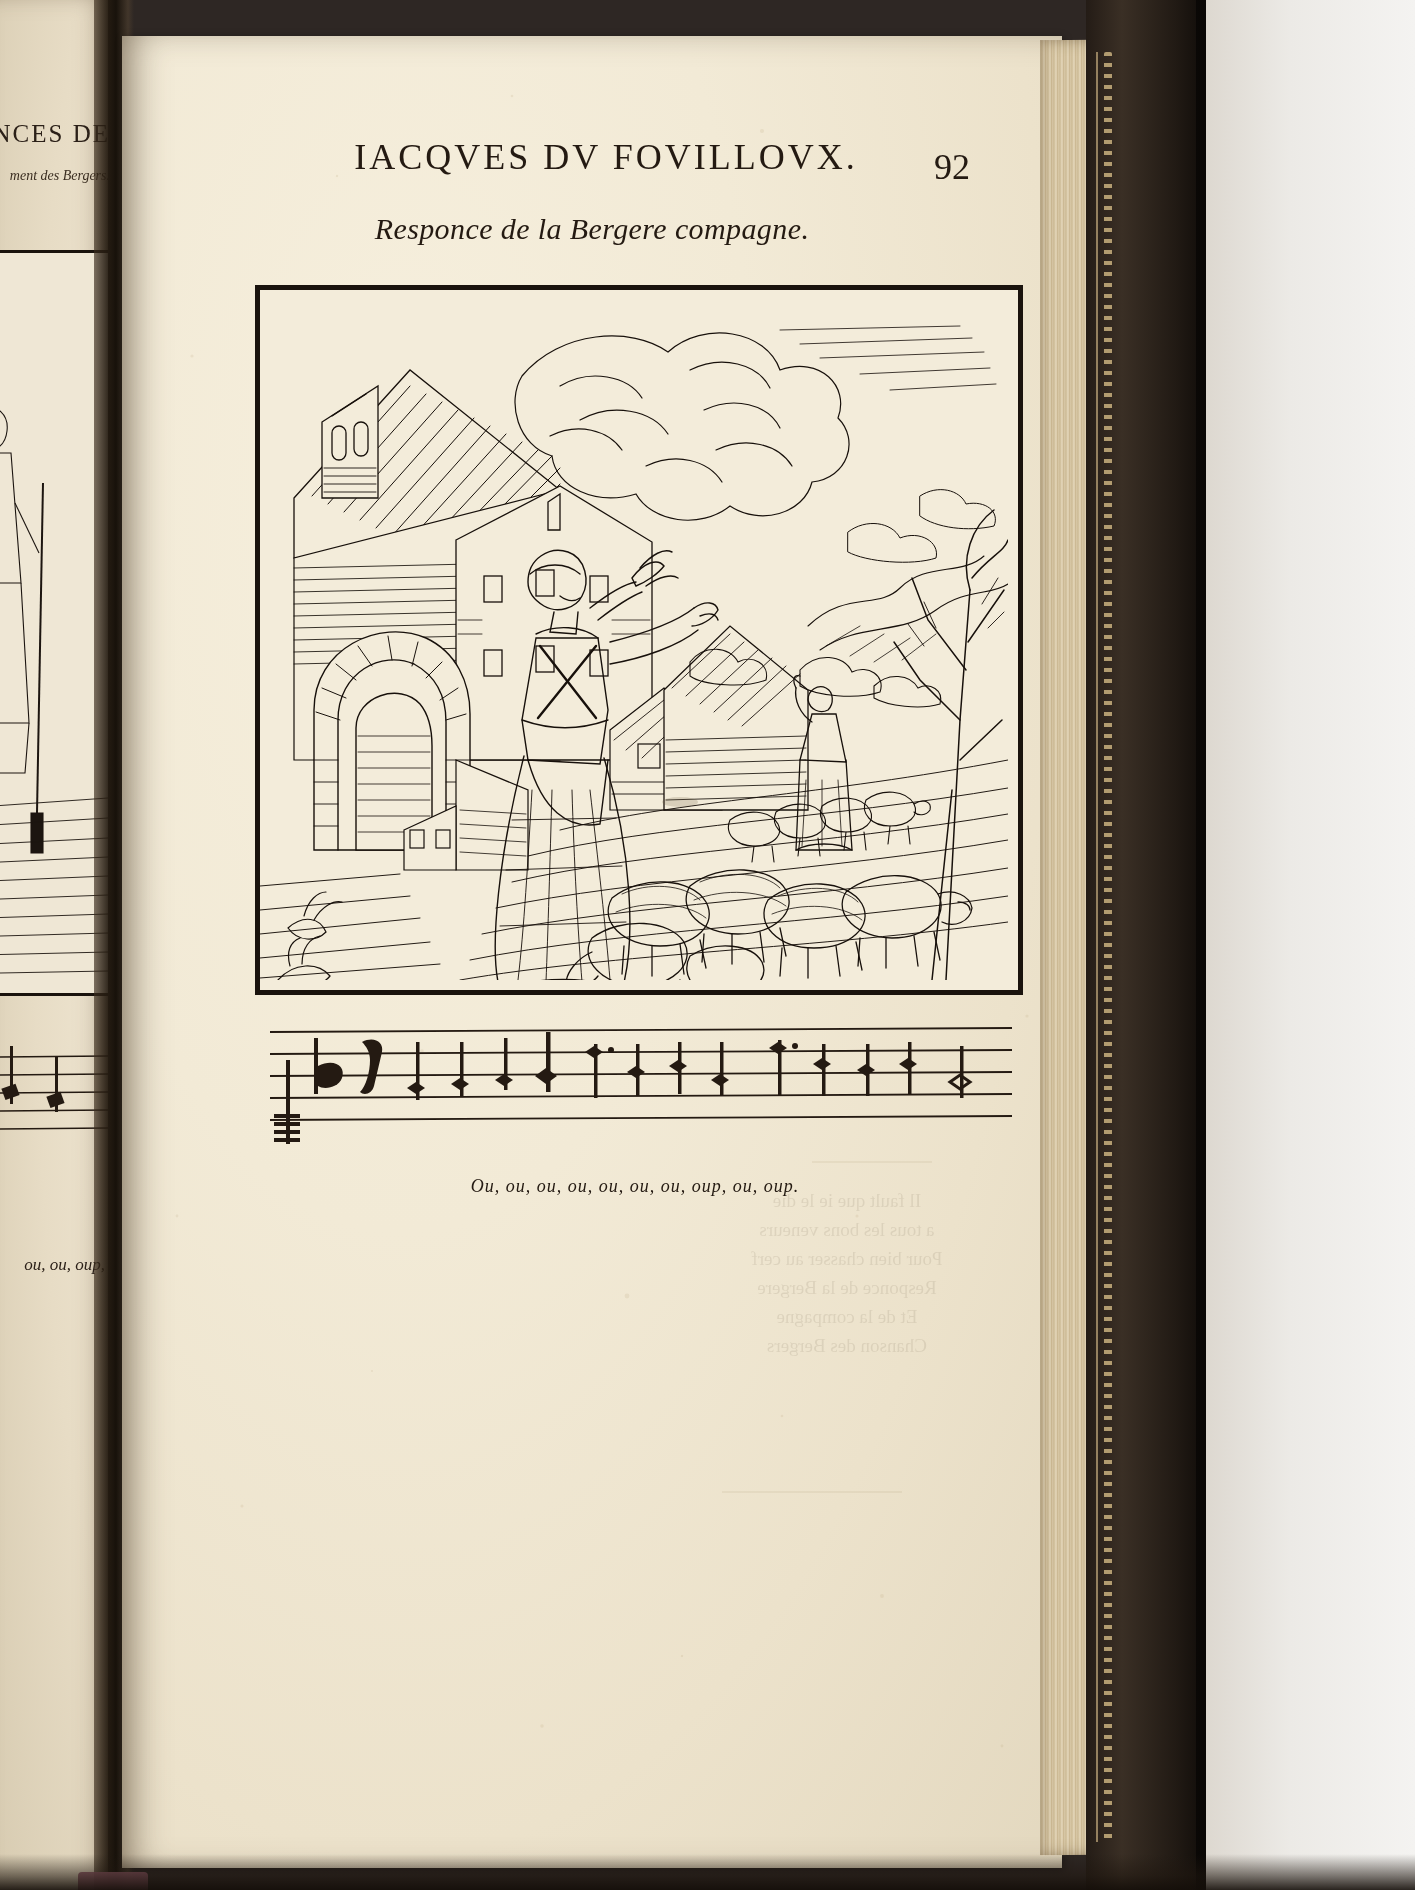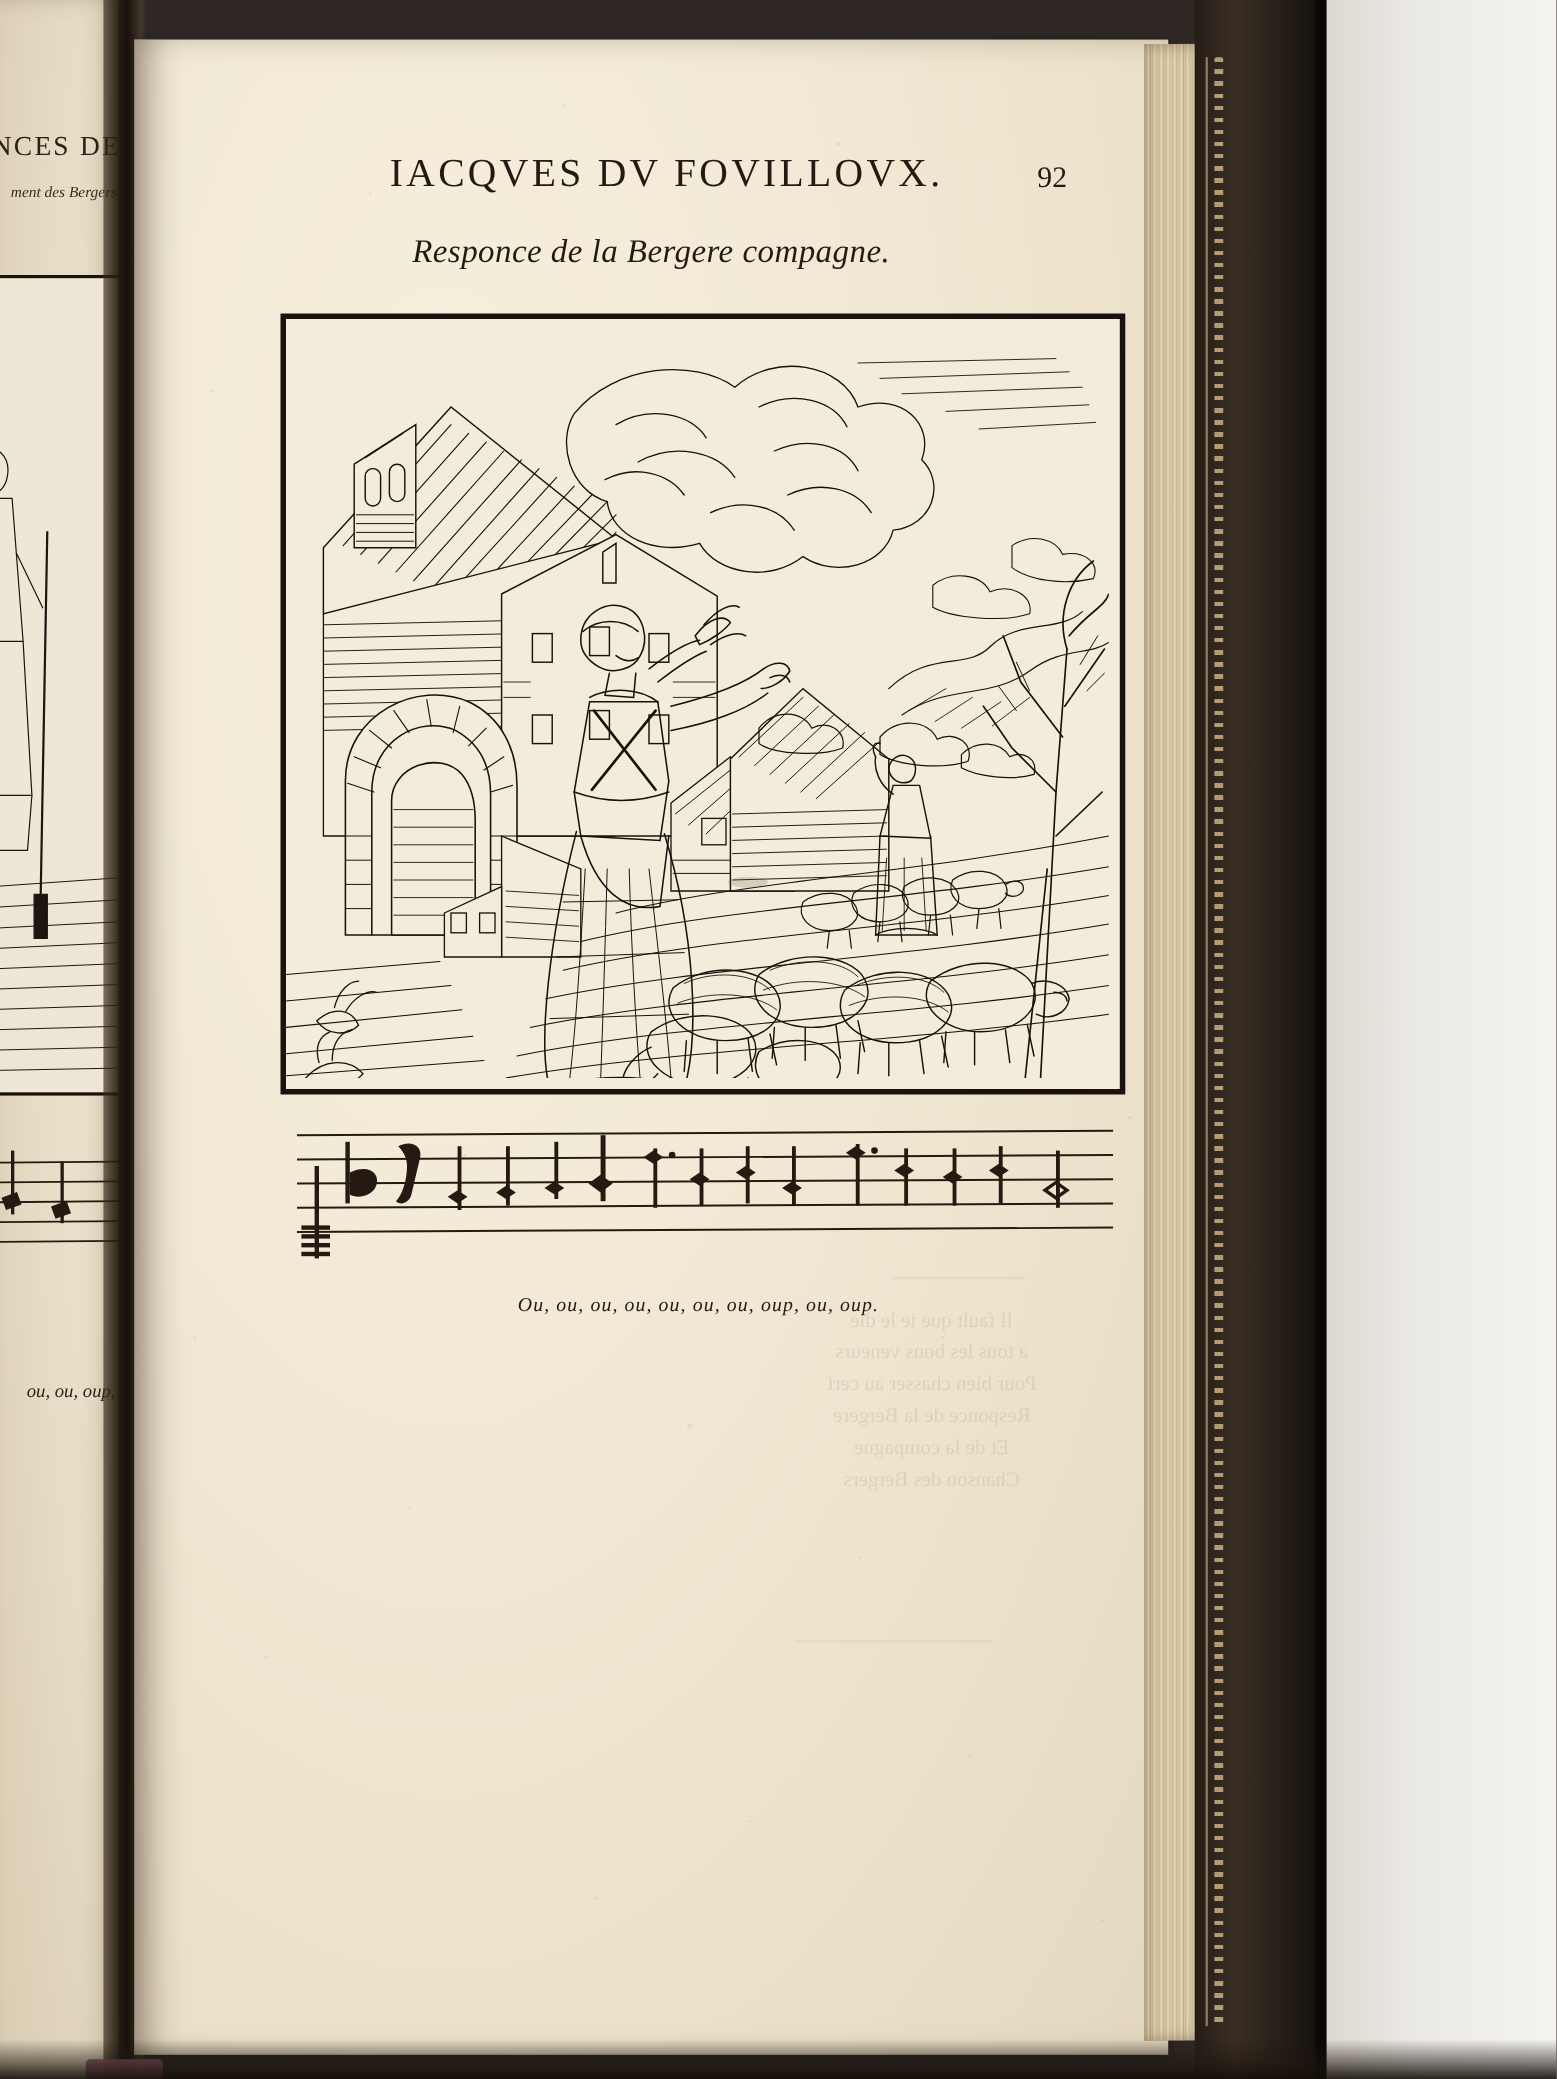--- a/index.html
+++ b/index.html
@@ -137,21 +137,21 @@
     text-align: center;
     font-size: 36px;
     letter-spacing: 3px;
     color: #241a12;
     font-family: "Liberation Serif", serif;
     padding-left: 28px;
   }
   .folio {
     position: absolute;
     right: 92px; top: 110px;
-    font-size: 27px;
+    font-size: 36px;
     color: #241a12;
   }
   .caption {
     position: absolute;
     left: 0; right: 0; top: 176px;
     text-align: center;
     font-size: 30px;
     font-style: italic;
     color: #241a12;
     letter-spacing: .4px;

